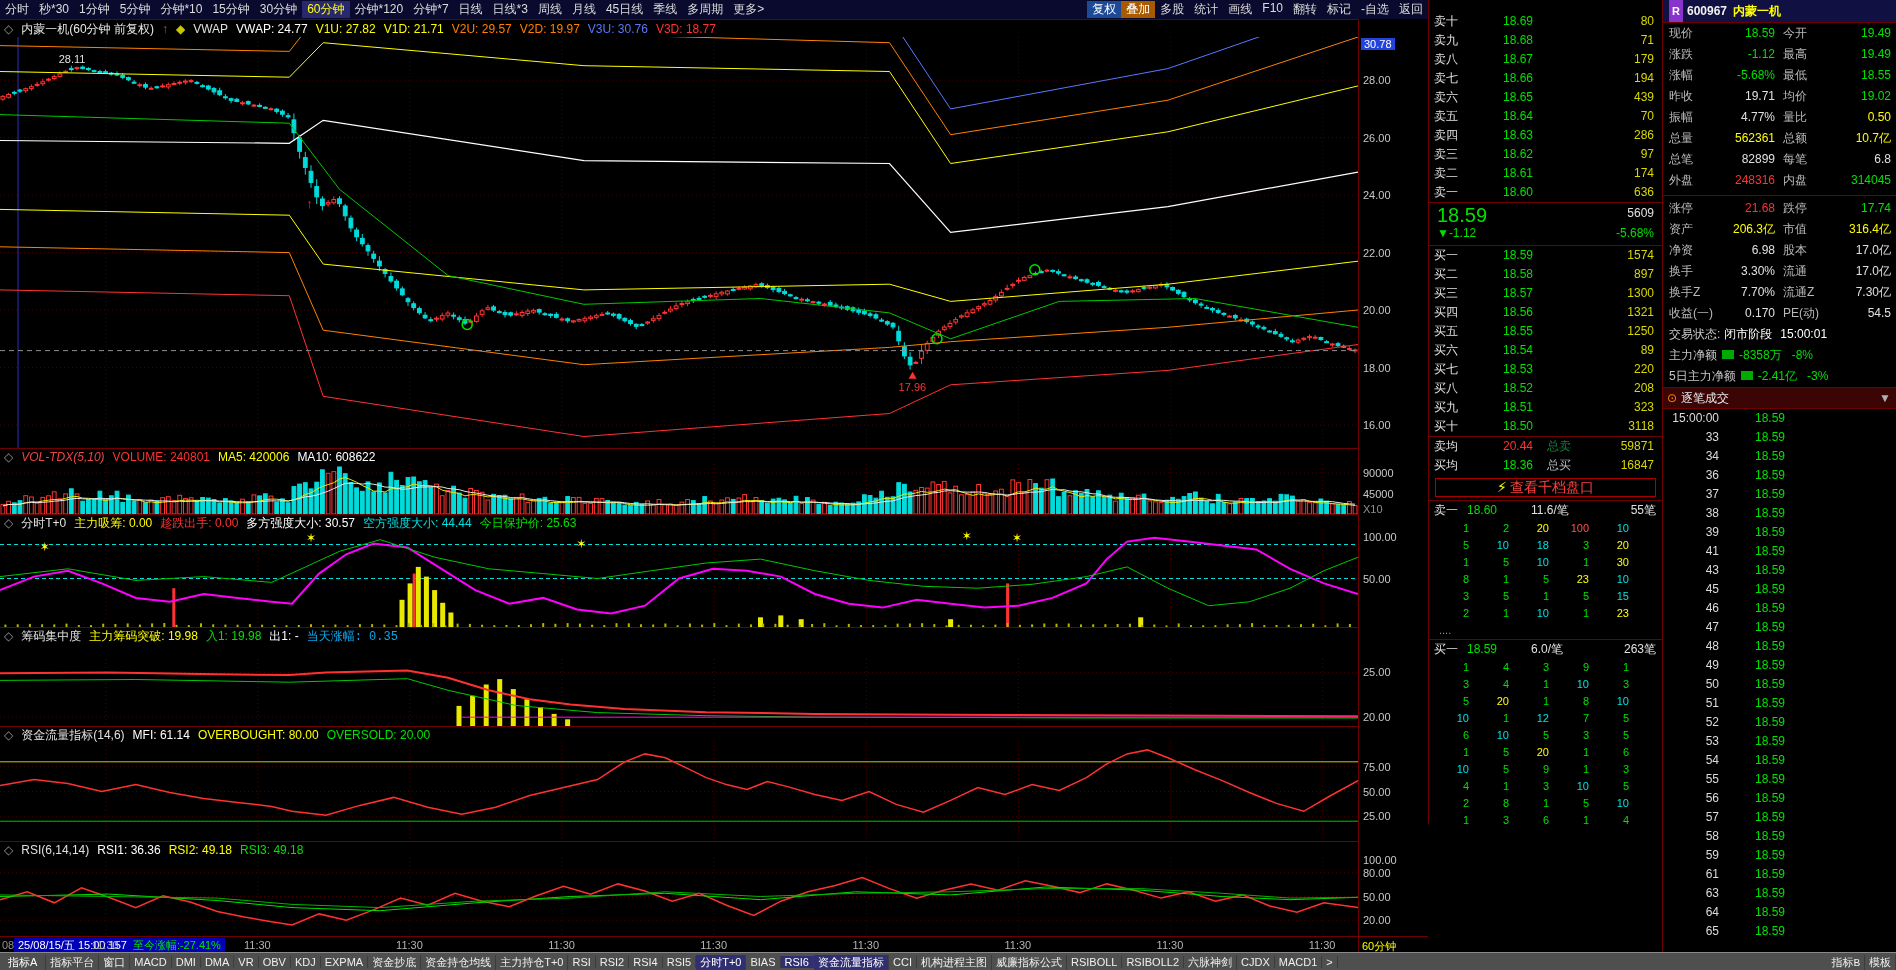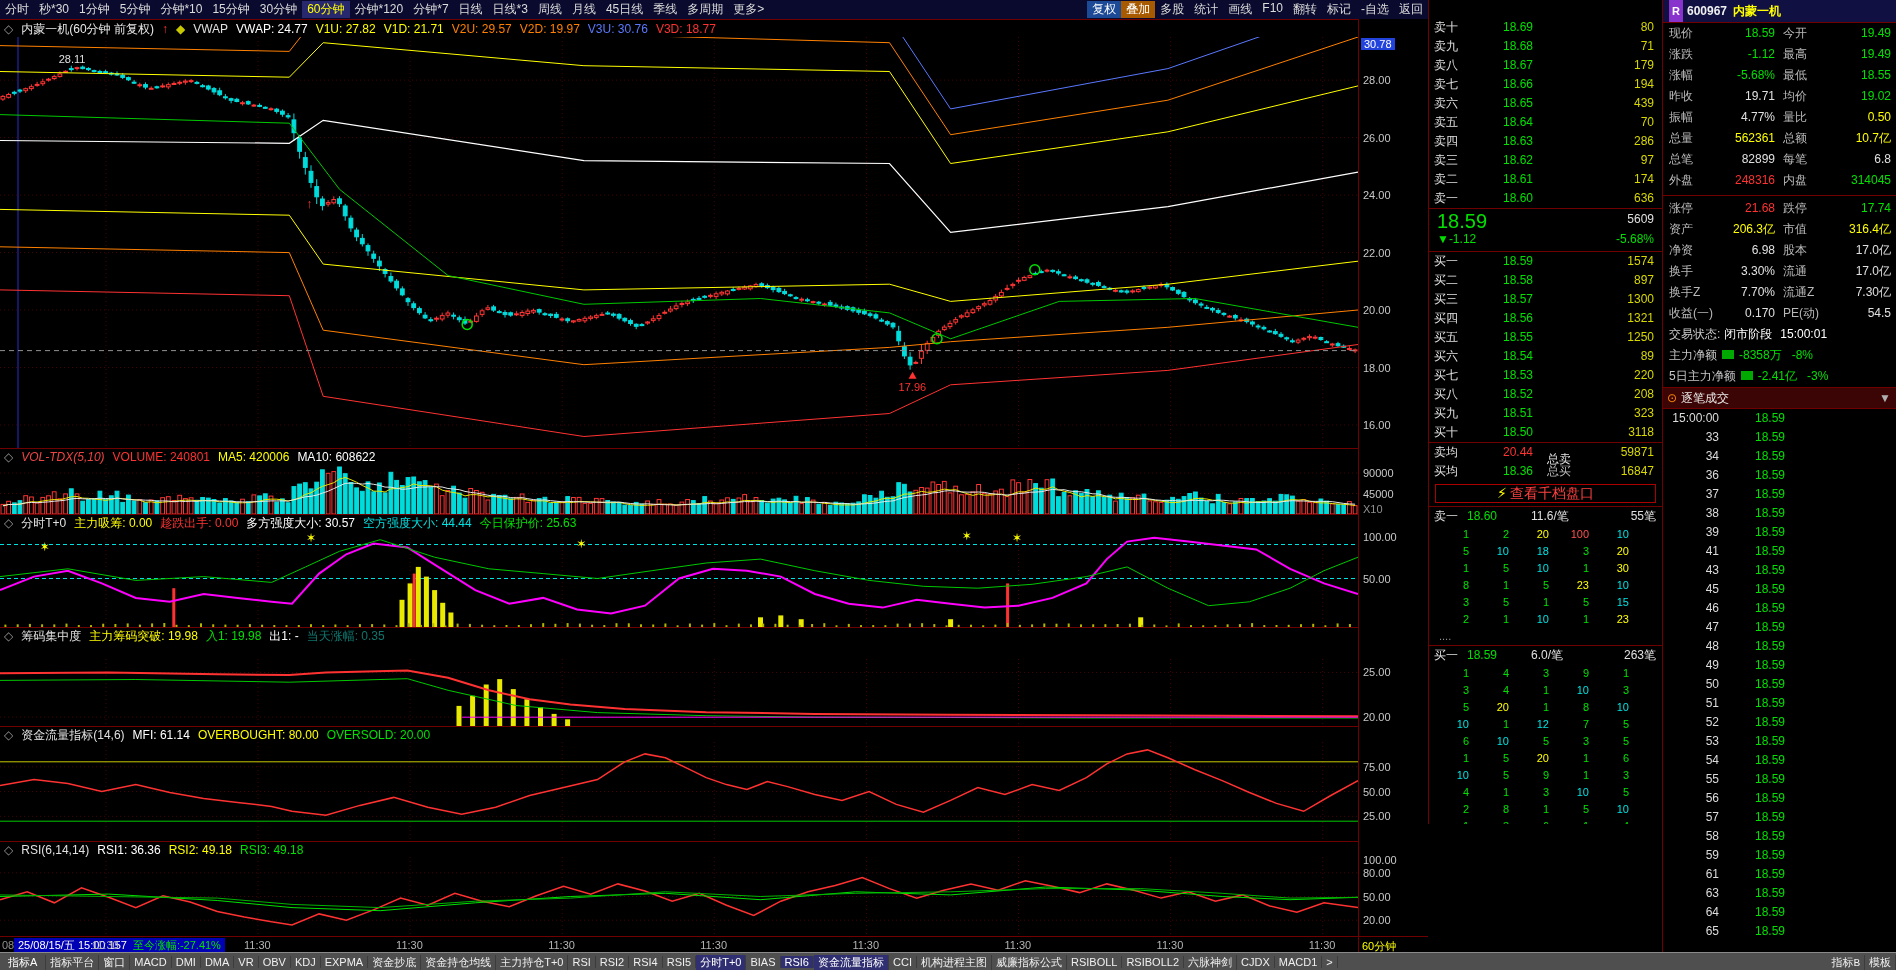--- a/index.html
+++ b/index.html
@@ -29,21 +29,21 @@
   
   #timeaxis{position:absolute;left:0;top:936px;width:1428px;height:16px;border-top:1px solid #6e0000;
             font-size:11px;color:#b4b4b4;}
   .ttick{position:absolute;top:2px;}
   #ta-left{position:absolute;left:2px;top:2px;color:#909090;}
   #ta-chip{position:absolute;left:14px;top:1px;background:#0000b4;color:#fff;padding:0 4px;white-space:nowrap;}
   #ta-chip .gain{color:#00e100;margin-left:6px;}
   #ta-period{position:absolute;left:1362px;top:2px;color:#ffff00;}
   
   #orderbook{position:absolute;left:1428px;top:0;width:234px;height:824px;border-left:1px solid #6e0000;
-             font-size:12px;padding-top:18px;box-sizing:border-box;overflow:hidden;}
+             font-size:12px;padding-top:12px;box-sizing:border-box;overflow:hidden;}
   .obrow{position:relative;height:19px;line-height:19px;}
   .obrow .lab{position:absolute;left:5px;color:#e0e0e0;}
   .obrow .prc{position:absolute;left:44px;width:60px;text-align:right;}
   .obrow .vol{position:absolute;right:8px;color:#d8d800;}
   .obmid{position:relative;height:42px;border-top:1px solid #6e0000;border-bottom:1px solid #6e0000;}
   .bigp{position:absolute;left:8px;top:1px;font-size:20px;color:#00e100;}
   #oblink{margin:3px 6px;height:17px;line-height:17px;text-align:center;border:1px solid #aa0000;
           color:#ff4040;cursor:pointer;font-size:14px;}
   .qrow{position:relative;height:17px;line-height:17px;font-size:11px;}
   .qn{display:inline-block;width:40px;text-align:right;}
@@ -143,21 +143,21 @@
         <span style="color: rgb(255, 255, 255);">多方强度大小: 30.57</span>
         <span style="color: rgb(0, 225, 225);">空方强度大小: 44.44</span>
         <span style="color: rgb(0, 225, 0);">今日保护价: 25.63</span>
       </div>
       <div class="phead" style="top: 627px; height: 16px;">
         <span style="color: rgb(144, 144, 144);">◇</span>
         <span style="color: rgb(224, 224, 224);">筹码集中度</span>
         <span style="color: rgb(255, 255, 0);">主力筹码突破: 19.98</span>
         <span style="color: rgb(0, 225, 0);">入1: 19.98</span>
         <span style="color: rgb(255, 255, 255);">出1: -</span>
-        <span style="color: #0f766e;">当天涨幅: 0.35</span>
+        <span style="color: #0ea5e9; font-family: Liberation Mono, monospace;">当天涨幅: 0.35</span>
       </div>
       <div class="phead" style="top: 726px; height: 16px;">
         <span style="color: rgb(144, 144, 144);">◇</span>
         <span style="color: rgb(224, 224, 224);">资金流量指标(14,6)</span>
         <span style="color: rgb(255, 255, 255);">MFI: 61.14</span>
         <span style="color: rgb(255, 255, 0);">OVERBOUGHT: 80.00</span>
         <span style="color: rgb(0, 225, 0);">OVERSOLD: 20.00</span>
       </div>
       <div class="phead" style="top: 841px; height: 16px;">
         <span style="color: rgb(144, 144, 144);">◇</span>
@@ -1280,21 +1280,21 @@
         <span class="vol">323</span>
       </div>
       <div class="obrow">
         <span class="lab">买十</span>
         <span class="prc g">18.50</span>
         <span class="vol">3118</span>
       </div>
       <div class="obrow" style="border-top: 1px solid rgb(110, 0, 0);">
         <span class="lab">卖均</span>
         <span class="prc" style="color: rgb(255, 50, 50);">20.44</span>
-        <span style="position: absolute; left: 118px; color: #e5e5e5; margin-top: 7px;">总卖</span>
+        <span style="position: absolute; left: 118px; color: #15803d;">总卖</span>
         <span class="vol">59871</span>
       </div>
       <div class="obrow">
         <span class="lab">买均</span>
         <span class="prc" style="color: rgb(0, 225, 0);">18.36</span>
         <span style="position: absolute; left: 118px; color: rgb(185, 185, 185); text-align: right;">总买</span>
         <span class="vol">16847</span>
       </div>
       <div id="oblink"><span style="color: rgb(255, 255, 0); margin-right: 3px;">⚡</span><span>查看千档盘口</span></div>
       <div class="obrow" style="border-top: 1px solid rgb(110, 0, 0);">

